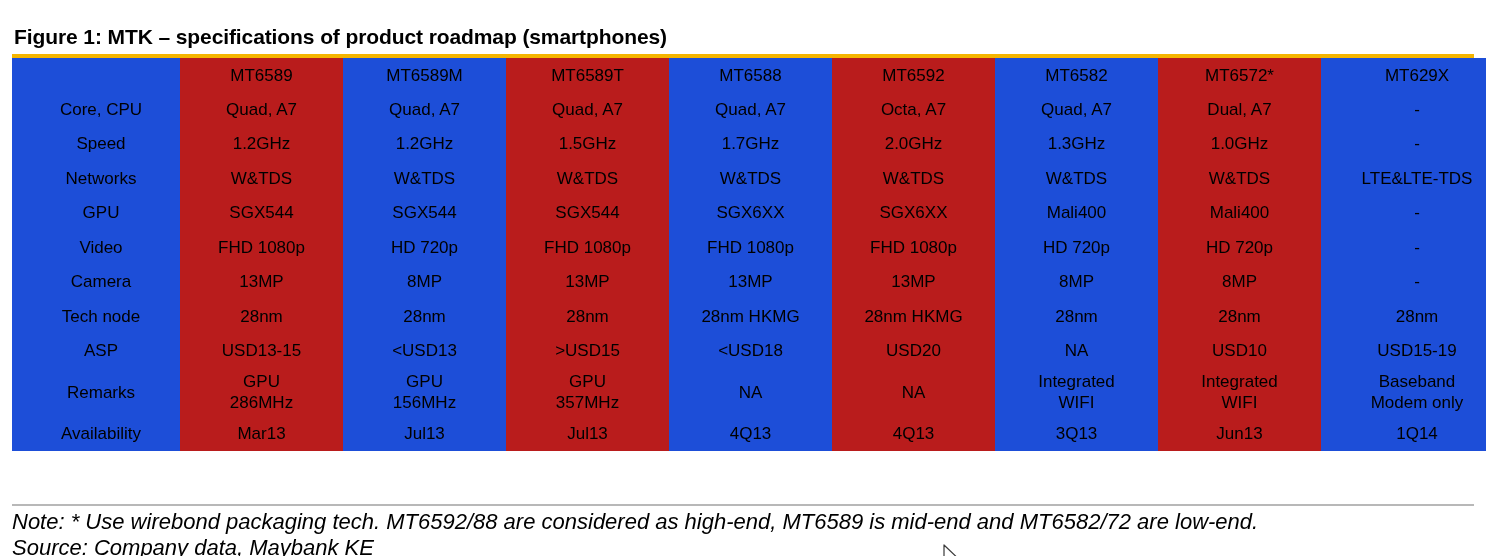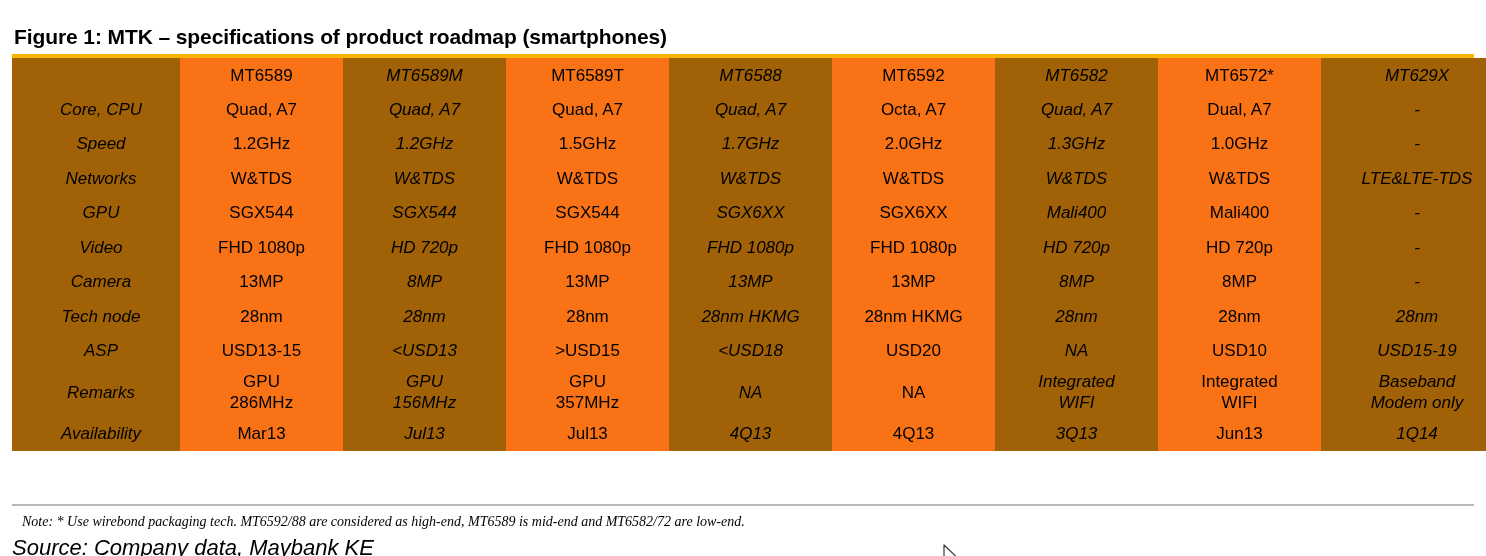--- a/index.html
+++ b/index.html
@@ -67,43 +67,42 @@
   }
   tbody tr.remarks td {
     height: 48px;
   }
   
   .c0 { width: 158px; text-align: left; padding-left: 10px !important; }
   .cdata { width: 163px; }
   .clast { width: 192px; }
 
   
-  .shade { background: #a16207; font-style: italic; }
-  .plain { background: #f97316; }
+  .shade { background: #1d4ed8; }
+  .plain { background: #b91c1c; }
 
   .row-sep td {
     border-top: 1px solid #e6e6e6;
   }
   .bottom-rule {
     position: absolute;
     left: 12px;
     top: 484px;
     width: 1462px;
     height: 2px;
     background: #b8b8b8;
   }
   .note {
     position: absolute;
-    left: 22px;
+    left: 12px;
     top: 489px;
-    font-size: 14px;
+    font-size: 22px;
     font-style: italic;
     white-space: nowrap;
     line-height: 26px;
-    font-family: Liberation Serif, serif;
   }
   .source {
     position: absolute;
     left: 12px;
     top: 515px;
     font-size: 22px;
     font-style: italic;
     white-space: nowrap;
     line-height: 26px;
   }

